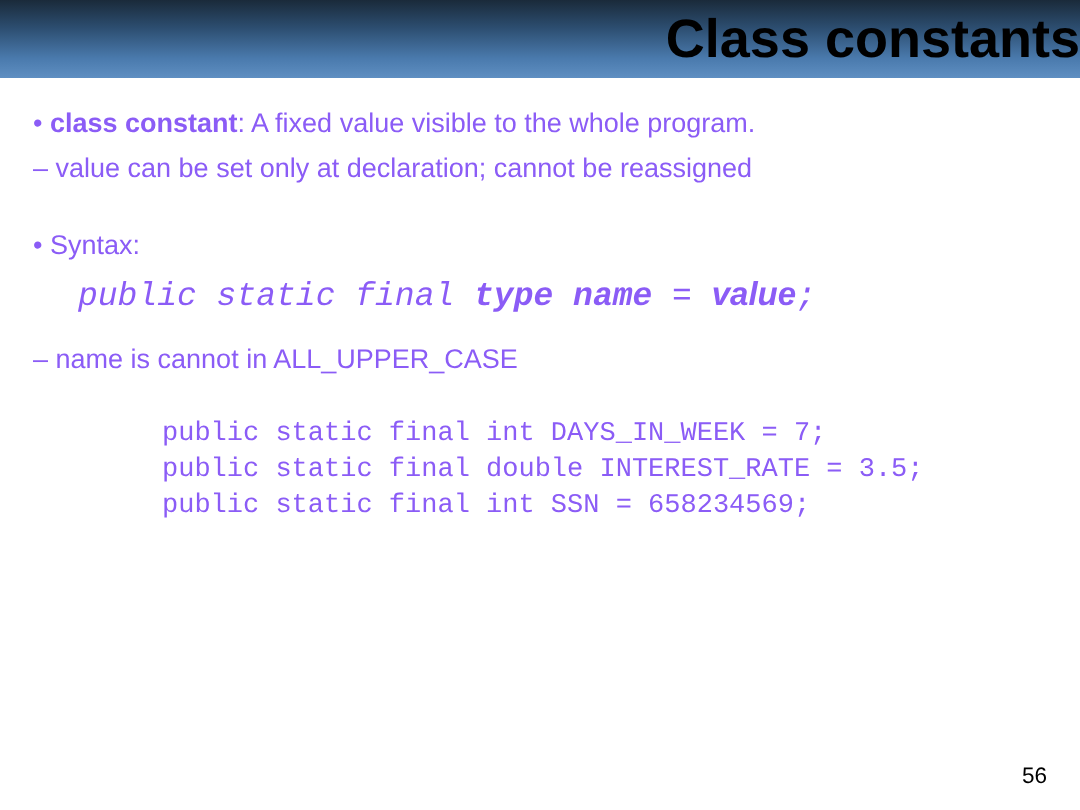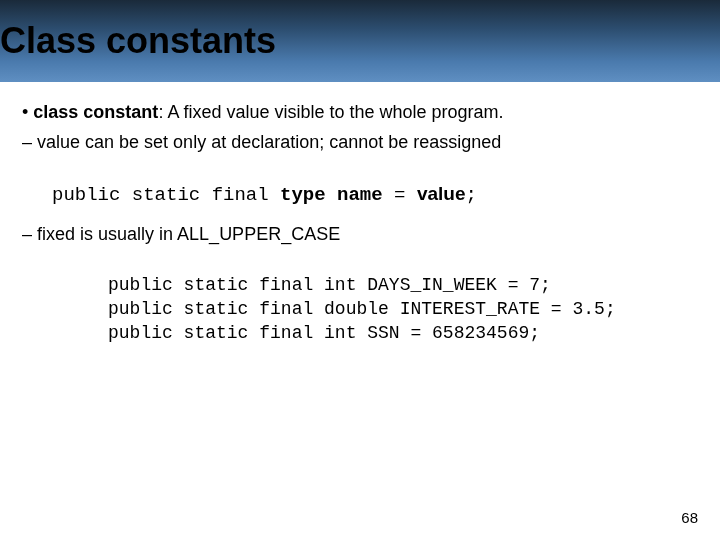--- a/index.html
+++ b/index.html
@@ -6,57 +6,58 @@
   body {
     width: 720px;
     height: 540px;
     font-family: Verdana, Geneva, sans-serif;
     background: #ffffff;
     position: relative;
     overflow: hidden;
   }
   .title-bar {
     width: 100%;
-    height: 82px;
+    height: 52px;
     background: linear-gradient(to bottom, #1a2a3a 0%, #2c4d6f 35%, #4a7aad 75%, #5f8fc2 100%);
     display: flex;
     align-items: center;
-    justify-content: flex-start;
+    justify-content: flex-end;
   }
   .title-text {
     color: #000000;
     font-size: 36px;
     font-weight: bold;
     font-family: Verdana, Geneva, sans-serif;
   }
   .content {
     padding: 18px 22px 10px 22px;
     font-size: 18px;
-    color: #000000;
+    color: #8b5cf6;
     line-height: 1.35;
   }
   .bullet-main {
     margin-bottom: 6px;
     padding-left: 16px;
     text-indent: -16px;
   }
   .bullet-sub {
     padding-left: 18px;
     text-indent: -18px;
     margin-bottom: 4px;
   }
   .spacer { height: 22px; }
   .spacer-sm { height: 14px; }
   .mono {
     font-family: "Courier New", Courier, monospace;
   }
   .bold { font-weight: bold; }
   .syntax-line {
     margin-left: 30px;
-    font-size: 19px;
+    font-size: 22px;
+    font-style: italic;
   }
   .example-block {
     margin-left: 86px;
     font-family: "Courier New", Courier, monospace;
     font-size: 18px;
     line-height: 1.35;
     white-space: pre;
   }
   .page-num {
     position: absolute;
@@ -78,31 +79,34 @@
   <div class="bullet-main">
     • <span class="bold">class constant</span><span>: A fixed value visible to the whole program.</span>
   </div>
 
   <div class="bullet-sub">
     – <span>value can be set only at declaration;  cannot be reassigned</span>
   </div>
 
   <div class="spacer"></div>
 
+  <div class="bullet-main">
+    • <span>Syntax:</span>
+  </div>
   <div class="syntax-line">
     <span class="mono">public static final </span><span class="mono bold">type</span><span class="mono bold"> </span><span class="mono bold">name</span><span class="mono"> = </span><span class="bold">value</span><span class="mono">;</span>
   </div>
 
   <div class="spacer-sm"></div>
 
   <div class="bullet-sub">
-    – <span>fixed is usually in ALL_UPPER_CASE</span>
+    – <span>name is cannot in ALL_UPPER_CASE</span>
   </div>
 
   <div class="spacer"></div>
 
   <div class="example-block">public static final int DAYS_IN_WEEK = 7;
 public static final double INTEREST_RATE = 3.5;
 public static final int SSN = 658234569;</div>
 
 </div>
 
-<div class="page-num">68</div>
+<div class="page-num">56</div>
 
 </body></html>

